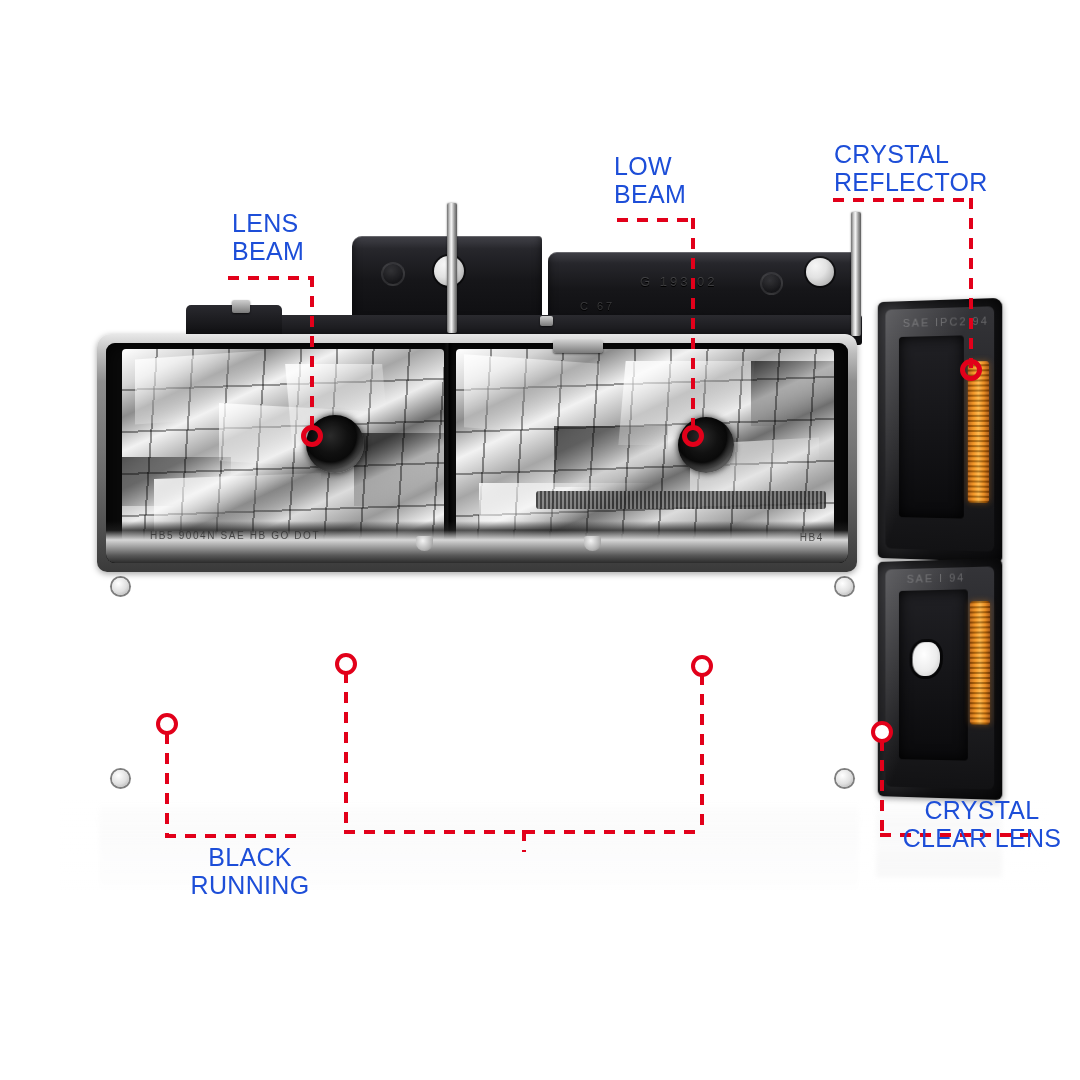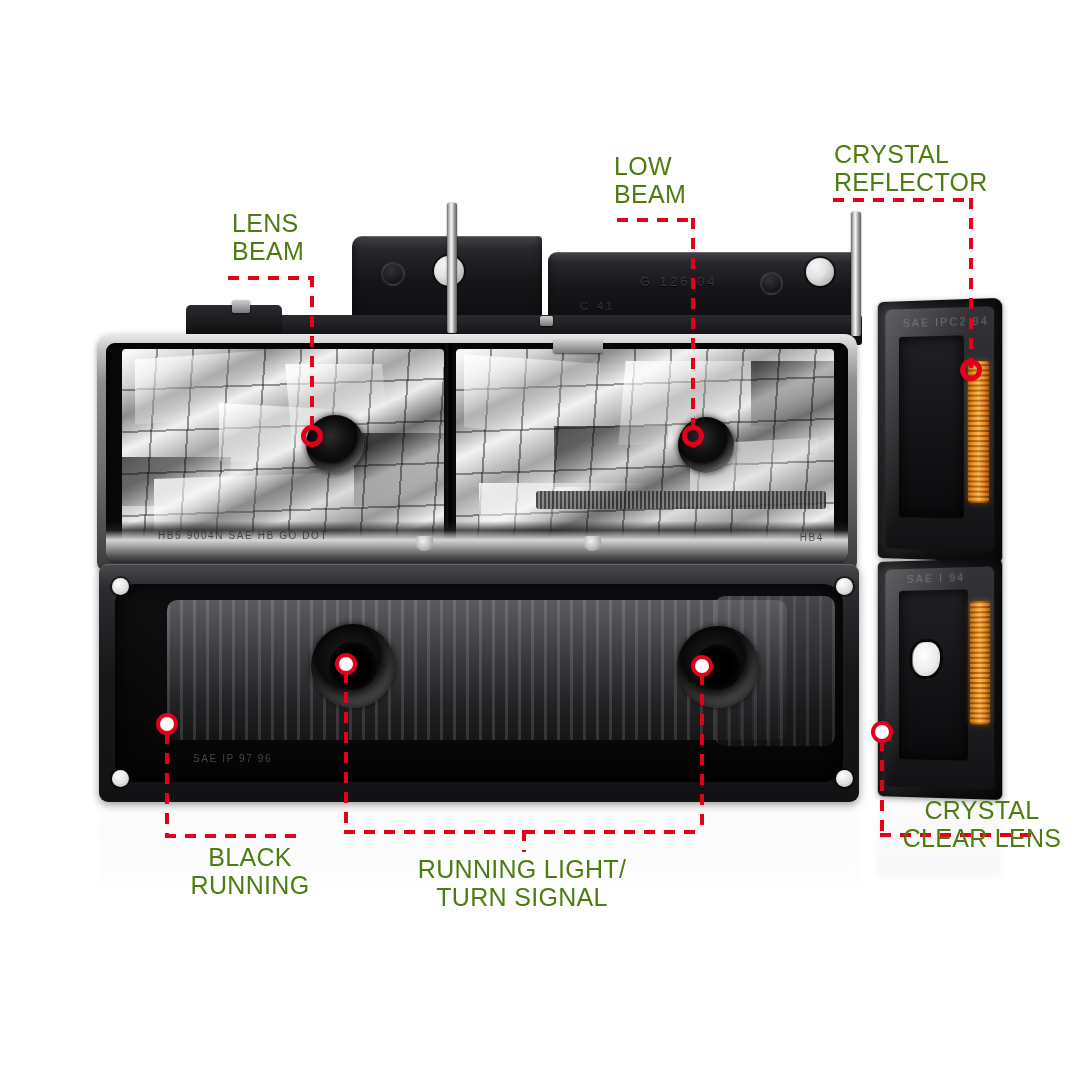--- a/index.html
+++ b/index.html
@@ -16,21 +16,21 @@
   #stage {
     position: relative;
     width: 1080px;
     height: 1080px;
     background: #ffffff;
   }
 
   
   .callout {
     position: absolute;
-    color: #4d7c0f;
+    color: #1d4ed8;
     font-size: 25px;
     line-height: 1.12;
     letter-spacing: 0.3px;
     font-weight: 400;
     white-space: pre-line;
     font-family: "Liberation Sans", sans-serif;
   }
   .callout.c-left  { text-align: left; }
   .callout.c-ctr   { text-align: center; }
 
@@ -323,22 +323,22 @@
 
 <div id="stage">
 
   <div id="photo">
 
     <div class="bracket" style="left:352px; top:236px; width:190px; height:92px; border-radius:10px 4px 2px 2px;"></div>
     <div class="emboss-ring" style="left:381px; top:262px; width:20px; height:20px;"></div>
     <div class="emboss-hole" style="left:434px; top:256px; width:30px; height:30px;"></div>
 
     <div class="bracket" style="left:548px; top:252px; width:313px; height:78px; border-radius:9px 7px 2px 2px;"></div>
-    <div class="emboss-txt" style="left:640px; top:274px;">G 126   04</div>
-    <div class="emboss-txt" style="left:580px; top:300px; font-size:11px;">C 41</div>
+    <div class="emboss-txt" style="left:640px; top:274px;">G 193   02</div>
+    <div class="emboss-txt" style="left:580px; top:300px; font-size:11px;">C 67</div>
     <div class="emboss-ring" style="left:760px; top:272px; width:19px; height:19px;"></div>
     <div class="emboss-hole" style="left:806px; top:258px; width:28px; height:28px;"></div>
     <div class="bracket-edge" style="left:186px; top:315px; width:676px; height:30px;"></div>
     <div class="bracket-edge" style="left:186px; top:305px; width:96px; height:34px; border-radius:5px;"></div>
     <div class="screw-cap" style="left:232px; top:300px; width:18px; height:13px;"></div>
     <div class="screw-cap" style="left:540px; top:316px; width:13px; height:10px;"></div>
 
     <div class="adjust-screw" style="left:447px; top:203px; height:130px;"></div>
     <div class="adjust-screw" style="left:851px; top:212px; height:124px;"></div>
 
@@ -364,38 +364,29 @@
         </div>
 
         <div class="lens-divider" style="left:338px;"></div>
 
         <div class="grill" style="left:430px; top:148px; width:290px; height:18px;"></div>
 
         <div class="bulb-socket" style="left:200px; top:72px; width:58px; height:58px;"></div>
         <div class="bulb-socket" style="left:572px; top:74px; width:56px; height:56px;"></div>
 
         <div class="lens-base" style="height:42px;"></div>
-        <div class="sae-txt" style="left:44px; bottom:22px;margin-left:8px;">HB5    9004N    SAE HB GO DOT</div>
+        <div class="sae-txt" style="left:44px; bottom:22px;">HB5    9004N    SAE HB GO DOT</div>
         <div class="sae-txt" style="right:24px; bottom:20px;">HB4</div>
         <div class="lens-tab" style="left:310px; bottom:12px;"></div>
         <div class="lens-tab" style="left:478px; bottom:12px;"></div>
       </div>
     </div>
 
     <div class="screw-cap" style="left:553px; top:340px; width:50px; height:13px; border-radius:3px;"></div>
 
-    <div class="bumperlamp" style="left:99px; top:564px; width:760px; height:238px;">
-      <div class="bumperlamp-inner">
-        <div class="ribbed" style="left:52px; top:16px; width:620px; height:140px;"></div>
-        <div class="ribbed" style="left:600px; top:12px; width:120px; height:150px; opacity:.7;"></div>
-        <div class="socket-ring" style="left:196px; top:40px; width:84px; height:84px;"></div>
-        <div class="socket-ring" style="left:562px; top:42px; width:82px; height:82px;"></div>
-        <div class="sae-txt" style="left:78px; bottom:18px; color:rgba(190,190,190,.35);">SAE IP 97  96</div>
-      </div>
-    </div>
     <div class="mount-hole" style="left:112px; top:578px;"></div>
     <div class="mount-hole" style="left:112px; top:770px;"></div>
     <div class="mount-hole" style="left:836px; top:578px;"></div>
     <div class="mount-hole" style="left:836px; top:770px;"></div>
 
     <div class="cornerlamp" style="left:876px; top:300px; width:126px; height:260px;
                 border-radius:6px 9px 5px 5px;
                 transform: perspective(600px) rotateY(-9deg);">
       <div class="corner-bezel" style="left:8px; top:8px; right:8px; bottom:10px;"></div>
       <div class="corner-well" style="left:22px; top:36px; width:66px; height:182px;"></div>
@@ -451,19 +442,17 @@
 
   <div class="callout c-left" style="left:614px; top:152px;">LOW
 BEAM</div>
 
   <div class="callout c-left" style="left:834px; top:140px;">CRYSTAL
 REFLECTOR</div>
 
   <div class="callout c-ctr" style="left:150px; top:843px; width:200px;">BLACK
 RUNNING</div>
 
-  <div class="callout c-ctr" style="left:352px; top:855px; width:340px;">RUNNING LIGHT/
-TURN SIGNAL</div>
 
   <div class="callout c-ctr" style="left:884px; top:796px; width:196px;">CRYSTAL
 CLEAR LENS</div>
 
 </div>
 
 </body></html>

